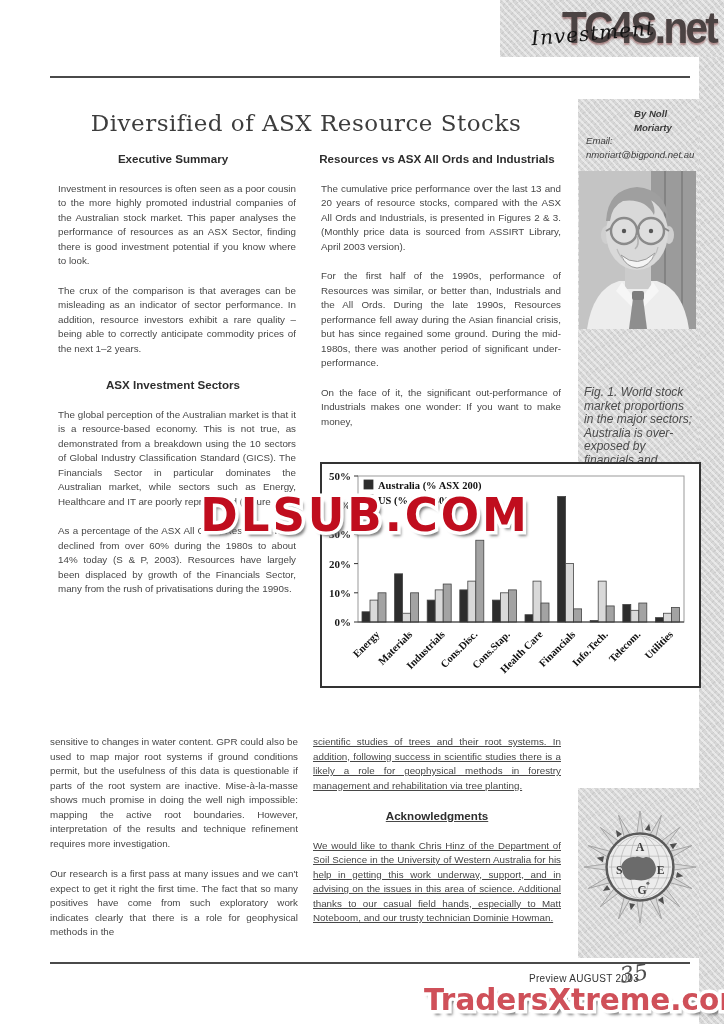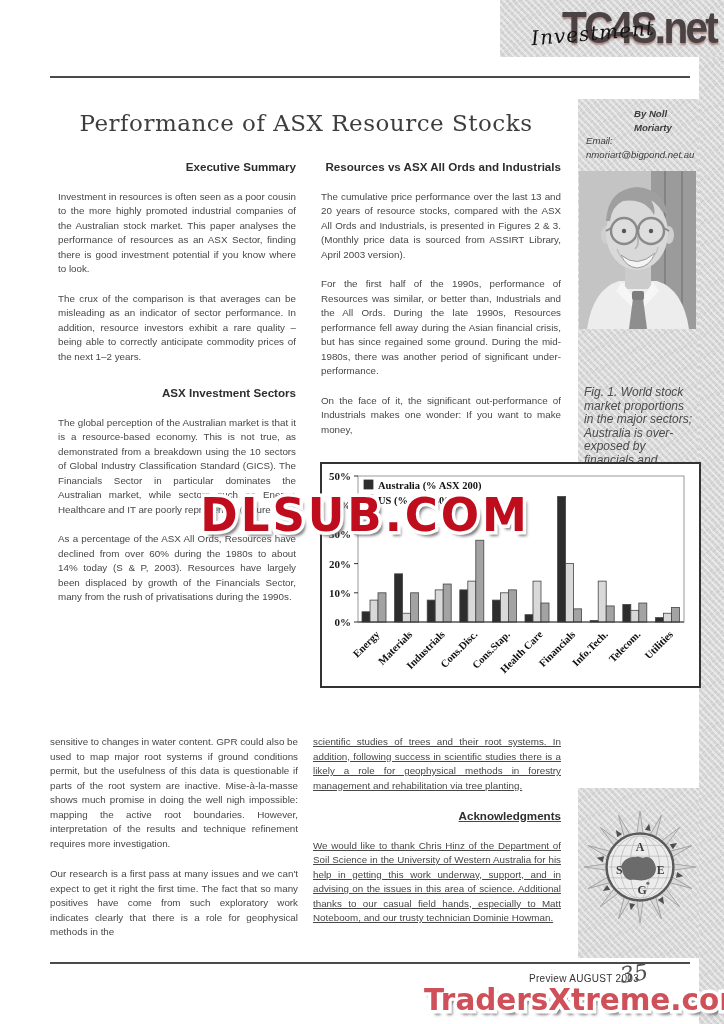--- a/index.html
+++ b/index.html
@@ -21,21 +21,21 @@
     font-size:20px;color:#141414;transform:rotate(-5deg);letter-spacing:1px;}
   .rule{background:#4a4a4a;height:2px;}
   .rule-top{left:50px;top:76px;width:640px;}
   .rule-bottom{left:50px;top:962px;width:640px;}
   
   .page-title{left:50px;top:110px;width:512px;text-align:center;
     font-family:"DejaVu Serif",serif;font-size:23px;color:#3d3d3d;letter-spacing:.5px;}
   .col{font-size:9.8px;line-height:14.5px;color:#474747;text-align:justify;}
   .col-left{left:50px;top:148px;width:246px;}
   .col-right{left:313px;top:148px;width:248px;}
-  .col h3{font-size:11.6px;color:#2e2e2e;margin:12px 0 15px 0;font-weight:bold;text-align:right;}
+  .col h3{font-size:11.6px;color:#2e2e2e;margin:4px 0 15px 0;font-weight:bold;text-align:center;}
   .col h3.mt{margin-top:22px;}
   .col p{margin:0 0 15px 8px;}
   
   .author-box{left:586px;top:107px;width:108px;font-style:italic;color:#3c3c3c;font-size:9.6px;line-height:13.5px;}
   .author-box .byline{font-weight:bold;padding-left:48px;}
   .portrait{left:579px;top:171px;width:117px;height:158px;}
   .fig-caption{left:584px;top:386px;width:110px;font-style:italic;font-size:12px;line-height:13.5px;color:#4a4a4a;text-align:left;}
   
   .figure1{left:320px;top:462px;width:381px;height:226px;background:#ffffff;border:2px solid #333;box-sizing:border-box;}
   .figure1 svg{display:block;margin:0;}
@@ -70,21 +70,21 @@
 
 <div class="abs texture edge-strip"></div>
 <div class="abs texture tr-block"></div>
 <div class="abs texture side-block1"></div>
 <div class="abs texture side-block2"></div>
 
 <div class="abs site-logo">TC4S.net</div>
 <div class="abs script-overlay">Investment</div>
 <div class="abs rule rule-top"></div>
 
-<div class="abs page-title">Performance of ASX Resource Stocks</div>
+<div class="abs page-title">Diversified of ASX Resource Stocks</div>
 
 <div class="abs col col-left">
   <h3>Executive Summary</h3>
   <p>Investment in resources is often seen as a poor cousin to the more highly promoted industrial companies of the Australian stock market. This paper analyses the performance of resources as an ASX Sector, finding there is good investment potential if you know where to look.</p>
   <p>The crux of the comparison is that averages can be misleading as an indicator of sector performance. In addition, resource investors exhibit a rare quality – being able to correctly anticipate commodity prices of the next 1–2 years.</p>
   <h3 class="mt">ASX Investment Sectors</h3>
   <p>The global perception of the Australian market is that it is a resource-based economy. This is not true, as demonstrated from a breakdown using the 10 sectors of Global Industry Classification Standard (GICS). The Financials Sector in particular dominates the Australian market, while sectors such as Energy, Healthcare and IT are poorly represented (Figure 1).</p>
   <p>As a percentage of the ASX All Ords, Resources have declined from over 60% during the 1980s to about 14% today (S &amp; P, 2003). Resources have largely been displaced by growth of the Financials Sector, many from the rush of privatisations during the 1990s.</p>
 </div>
 

